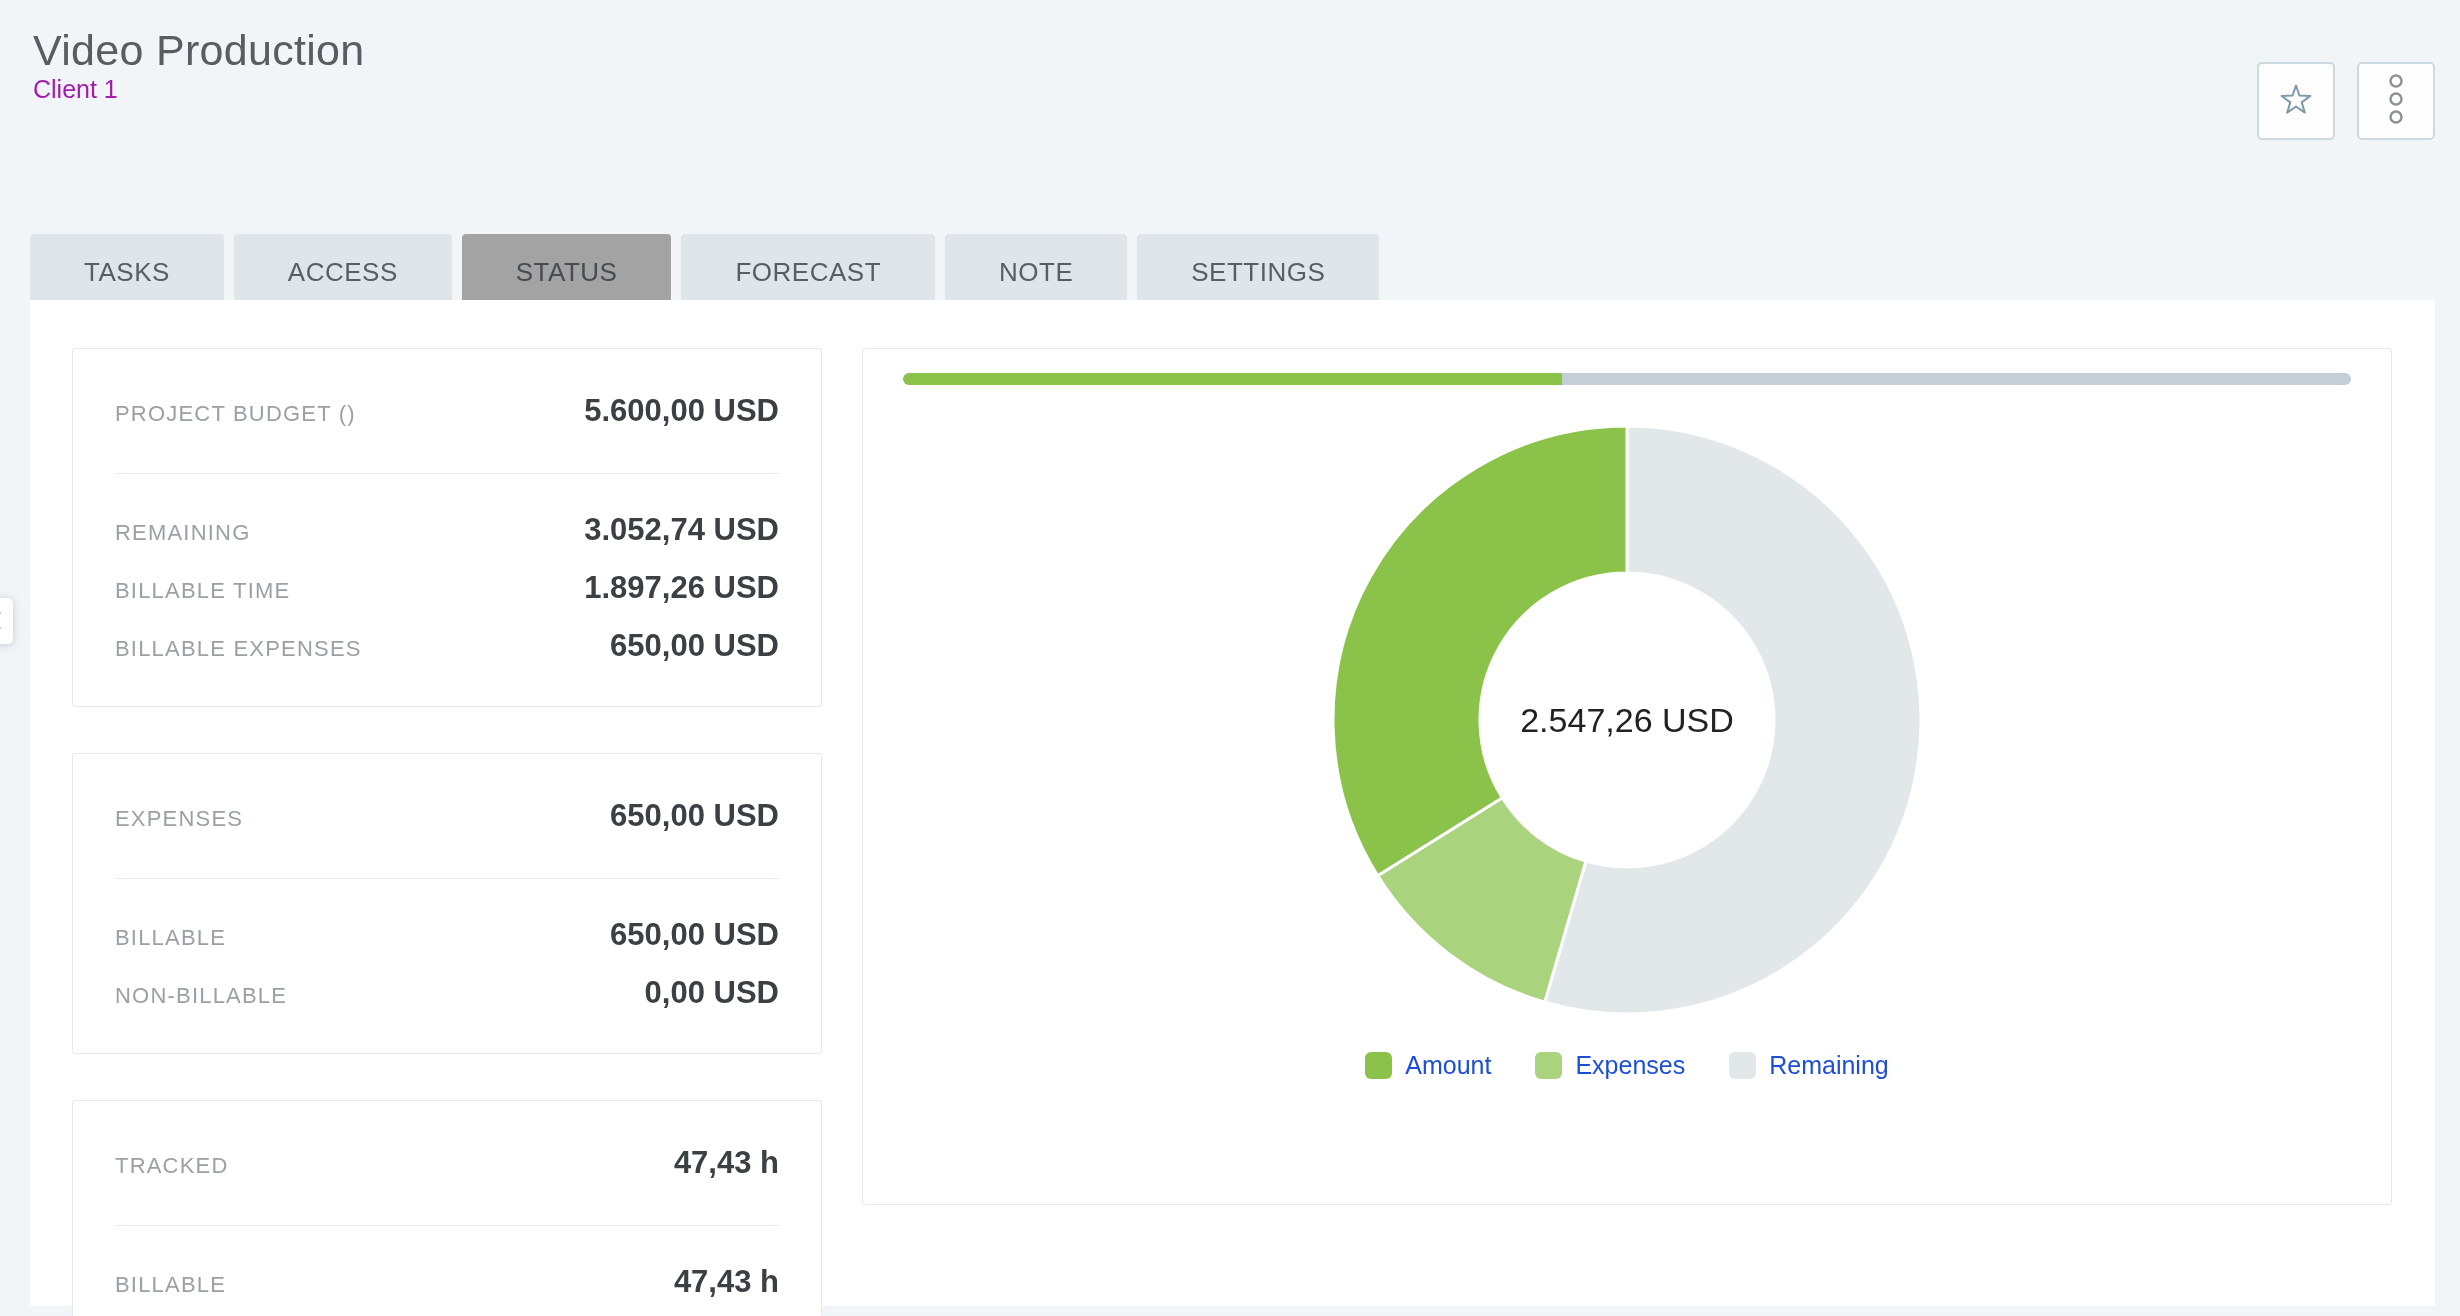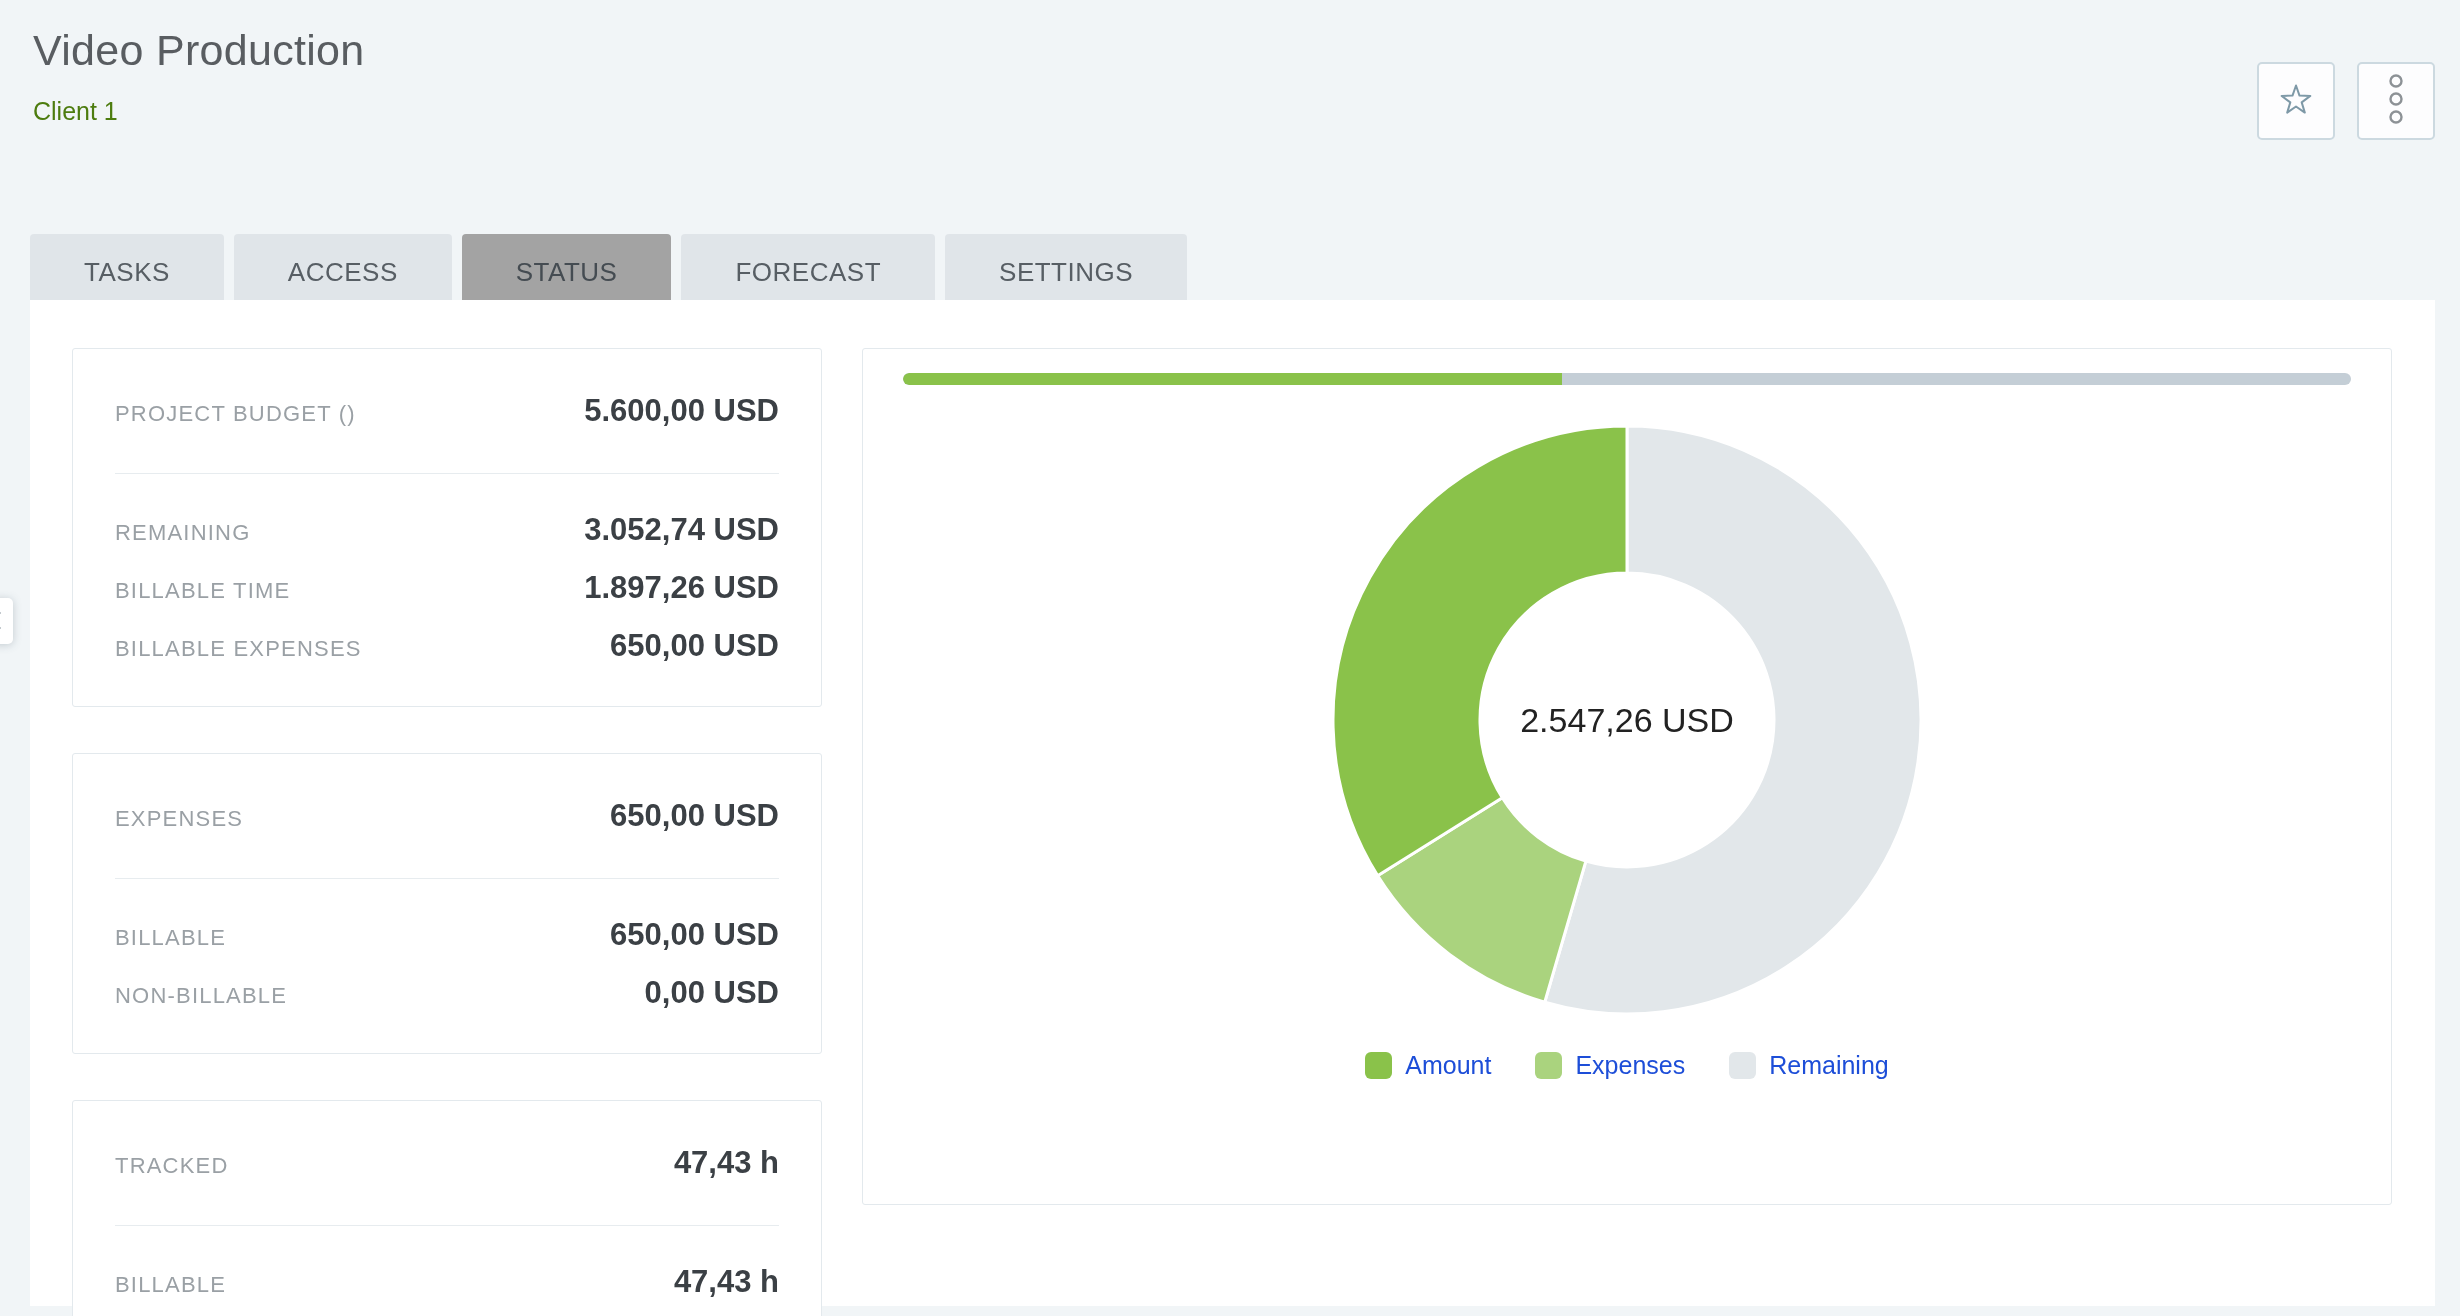--- a/index.html
+++ b/index.html
@@ -7,21 +7,21 @@
   body {
     font-family: "Liberation Sans", sans-serif;
     background: #f1f5f7;
     position: relative;
     color: #3c4043;
   }
 
   
   .header { position: absolute; left: 33px; top: 26px; }
   .page-title { font-size: 43px; font-weight: 400; color: #595d61; letter-spacing: 0.3px; }
-  .page-subtitle { margin-top: 22px; font-size: 25px; font-weight: 400; color: #4d7c0f; }
+  .page-subtitle { font-size: 25px; font-weight: 400; color: #a21caf; }
 
   .header-actions { position: absolute; top: 62px; right: 25px; display: flex; gap: 22px; }
   .icon-btn {
     width: 78px; height: 78px; background: #fdfdfe;
     border: 2px solid #ccd9e0; border-radius: 5px;
     display: flex; align-items: center; justify-content: center;
     cursor: pointer;
   }
 
   
@@ -117,20 +117,21 @@
       </svg>
     </span>
   </div>
 </div>
 
 <div class="tabbar">
   <div class="tab">TASKS</div>
   <div class="tab">ACCESS</div>
   <div class="tab active">STATUS</div>
   <div class="tab">FORECAST</div>
+  <div class="tab">NOTE</div>
   <div class="tab">SETTINGS</div>
 </div>
 
 <div class="panel">
 
   <div class="left-col">
 
     <div class="card">
       <div class="prow">
         <span class="lbl">PROJECT BUDGET ()</span>

